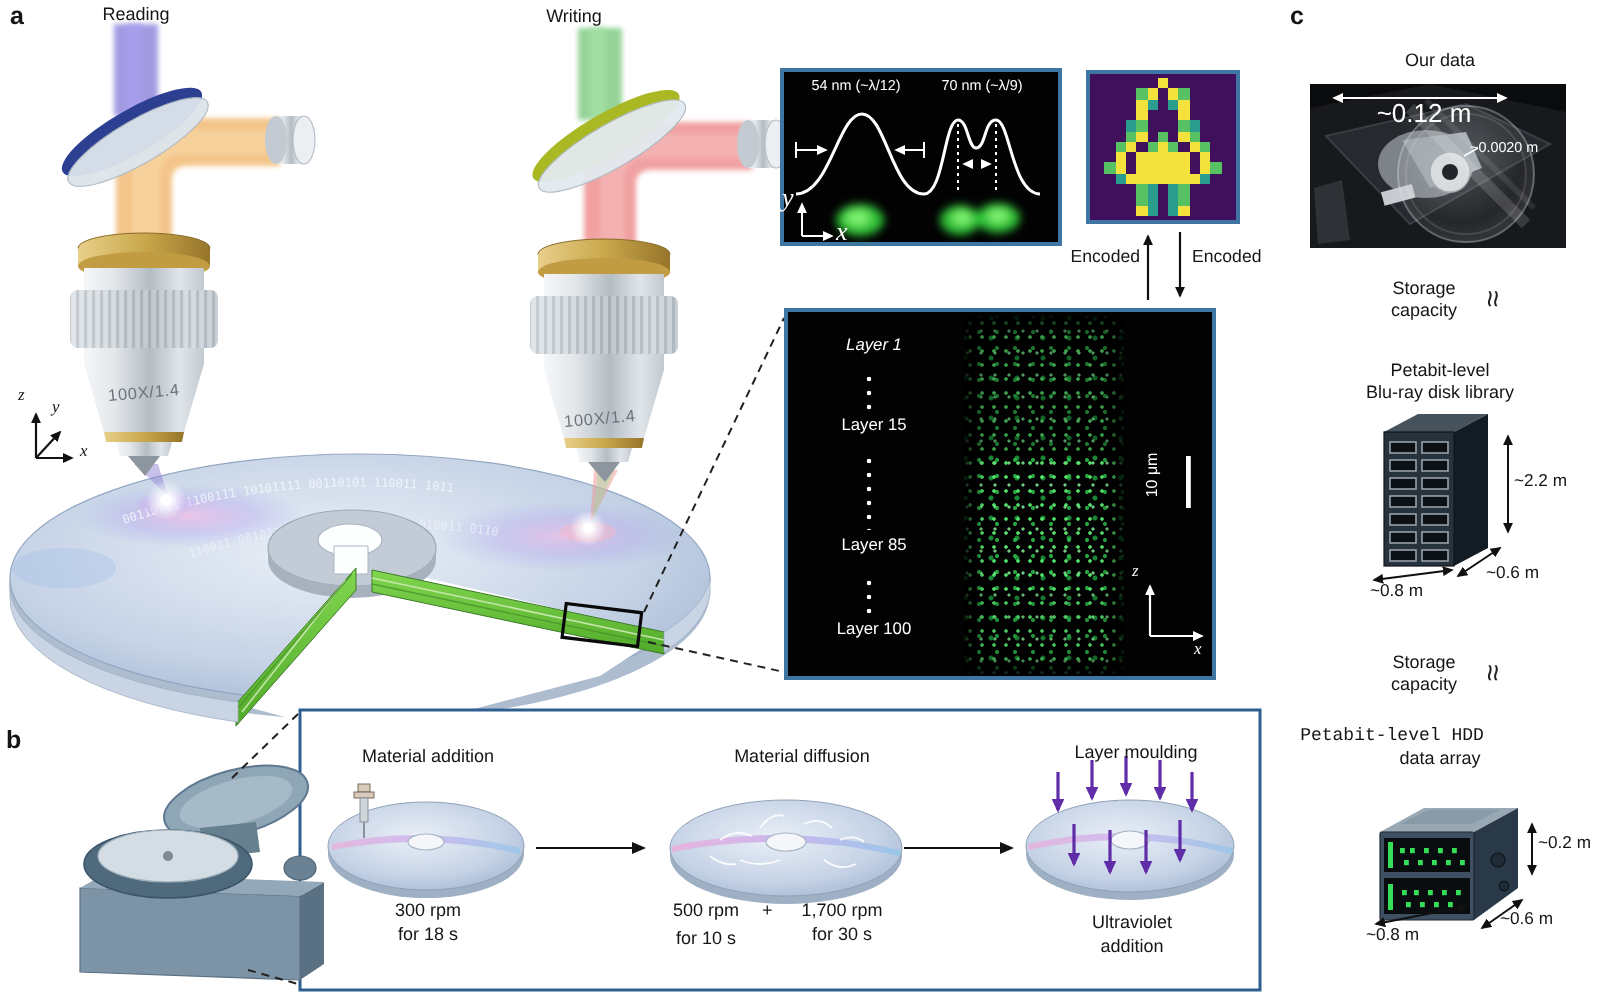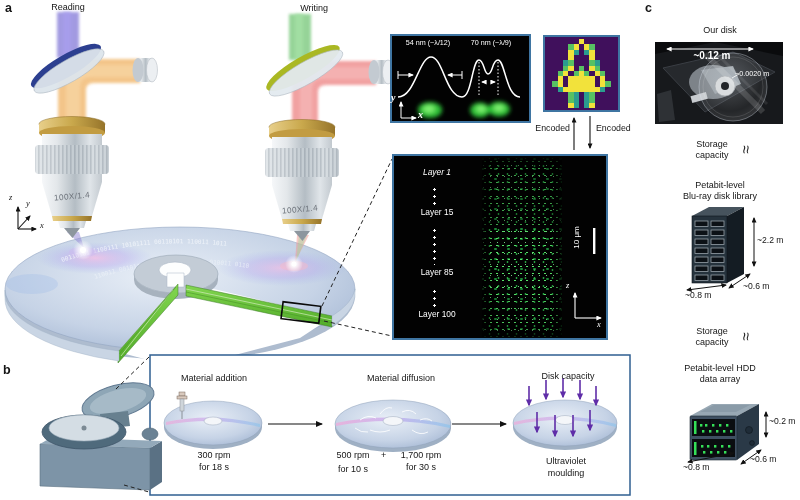--- a/index.html
+++ b/index.html
@@ -4,21 +4,21 @@
 <style>
   html,body{margin:0;padding:0;background:#fff;}
   #fig{position:relative;width:800px;height:500px;background:#fff;overflow:hidden;
        font-family:"Liberation Sans","DejaVu Sans",sans-serif;color:#111;}
   #scene{position:absolute;left:0;top:0;z-index:1;}
   .t{position:absolute;z-index:3;font-size:9px;line-height:1.12;white-space:nowrap;color:#151515;}
   .ctr{text-align:center;white-space:normal;}
   .bold{font-weight:bold;font-size:12.5px;}
   .w{color:#fff;}
   .f7{font-size:7.2px;}
-  .f75{font-size:10px;font-weight:bold;}
+  .f75{font-size:13px;}
   .f8{font-size:8px;}
   .f84{font-size:8.4px;}
   .f86{font-size:8.6px;}
   .f88{font-size:8.8px;}
   .it{font-style:italic;font-family:"Liberation Serif","DejaVu Serif",serif;}
   .objlbl{color:#6d737b;font-size:8.2px;letter-spacing:.4px;transform:rotate(-5deg);}
   .rot90{transform:rotate(-90deg);transform-origin:center;}
   .approx{font-size:15px;transform:rotate(90deg);transform-origin:center;display:inline-block;color:#222;}
   .right{text-align:right;}
   .vdots{position:absolute;z-index:3;width:3px;
@@ -587,21 +587,21 @@
       <div style="background: transparent;"></div>
       <div style="background: transparent;"></div>
     </div>
 
 <div class="vdots" style="left:433px;top:186px;height:21px;"></div>
 <div class="vdots" style="left:433px;top:227px;height:38px;"></div>
 <div class="vdots" style="left:433px;top:288px;height:21px;"></div>
 
 <span class="t bold" style="left:5px;top:1px;">a</span>
 <span class="t ctr" style="left:44px;top:2px;width:48px;">Reading</span>
-<span class="t ctr" style="left:282px;top:3px;width:46px;text-align:right;">Writing</span>
+<span class="t ctr" style="left:264px;top:3px;width:46px;">Writing</span>
 <span class="t ctr objlbl" style="left:44px;top:192px;width:56px;">100X/1.4</span>
 <span class="t ctr objlbl" style="left:272px;top:205px;width:56px;">100X/1.4</span>
 <span class="t it f84" style="left:9px;top:193px;">z</span>
 <span class="t it f84" style="left:26px;top:199px;">y</span>
 <span class="t it f84" style="left:40px;top:221px;">x</span>
 
 <span class="t ctr w f7" style="left:397px;top:39px;width:62px;">54 nm (~λ/12)</span>
 <span class="t ctr w f7" style="left:459px;top:39px;width:64px;">70 nm (~λ/9)</span>
 <span class="t it w f75" style="left:391px;top:92px;">y</span>
 <span class="t it w f75" style="left:418px;top:109px;">x</span>
@@ -620,38 +620,38 @@
 <span class="t bold" style="left:3px;top:363px;">b</span>
 <span class="t ctr" style="left:158px;top:373px;width:112px;">Material addition</span>
 <span class="t ctr" style="left:178px;top:450px;width:72px;">300 rpm</span>
 <span class="t ctr" style="left:178px;top:462px;width:72px;">for 18 s</span>
 <span class="t ctr" style="left:342px;top:373px;width:118px;">Material diffusion</span>
 <span class="t ctr" style="left:327px;top:450px;width:52px;">500 rpm</span>
 <span class="t ctr" style="left:327px;top:464px;width:52px;">for 10 s</span>
 <span class="t" style="left:381px;top:450px;">+</span>
 <span class="t ctr" style="left:390px;top:450px;width:62px;">1,700 rpm</span>
 <span class="t ctr" style="left:390px;top:462px;width:62px;">for 30 s</span>
-<span class="t ctr" style="left:518px;top:371px;width:100px;">Disk capacity</span>
+<span class="t ctr" style="left:518px;top:371px;width:100px;">Layer moulding</span>
 <span class="t ctr" style="left:520px;top:456px;width:92px;">Ultraviolet</span>
-<span class="t ctr" style="left:520px;top:468px;width:92px;">moulding</span>
+<span class="t ctr" style="left:520px;top:468px;width:92px;">addition</span>
 
 <span class="t bold" style="left:645px;top:1px;">c</span>
-<span class="t ctr" style="left:678px;top:25px;width:84px;">Our disk</span>
+<span class="t ctr" style="left:678px;top:25px;width:84px;">Our data</span>
 <span class="t ctr w f75" style="left:686px;top:50px;width:52px;">~0.12 m</span>
 <span class="t w f7" style="left:735px;top:70px;">~0.0020 m</span>
 <span class="t ctr" style="left:688px;top:139px;width:48px;">Storage</span>
 <span class="t ctr" style="left:686px;top:150px;width:52px;">capacity</span>
 <span class="t approx" style="left:741px;top:141px;">≈</span>
 <span class="t ctr" style="left:664px;top:180px;width:112px;">Petabit-level</span>
 <span class="t ctr" style="left:664px;top:191px;width:112px;">Blu-ray disk library</span>
 <span class="t f86" style="left:757px;top:236px;">~2.2 m</span>
 <span class="t f86" style="left:743px;top:282px;">~0.6 m</span>
 <span class="t f86" style="left:685px;top:291px;">~0.8 m</span>
 <span class="t ctr" style="left:688px;top:326px;width:48px;">Storage</span>
 <span class="t ctr" style="left:686px;top:337px;width:52px;">capacity</span>
 <span class="t approx" style="left:741px;top:328px;">≈</span>
-<span class="t ctr" style="left:660px;top:363px;width:120px;">Petabit-level HDD</span>
+<span class="t ctr" style="left:636px;top:363px;width:120px;font-family:Liberation Mono, monospace;">Petabit-level HDD</span>
 <span class="t ctr" style="left:660px;top:374px;width:120px;">data array</span>
 <span class="t f86" style="left:769px;top:417px;">~0.2 m</span>
 <span class="t f86" style="left:750px;top:455px;">~0.6 m</span>
 <span class="t f86" style="left:683px;top:463px;">~0.8 m</span>
 
 </div>
 
 </body></html>

